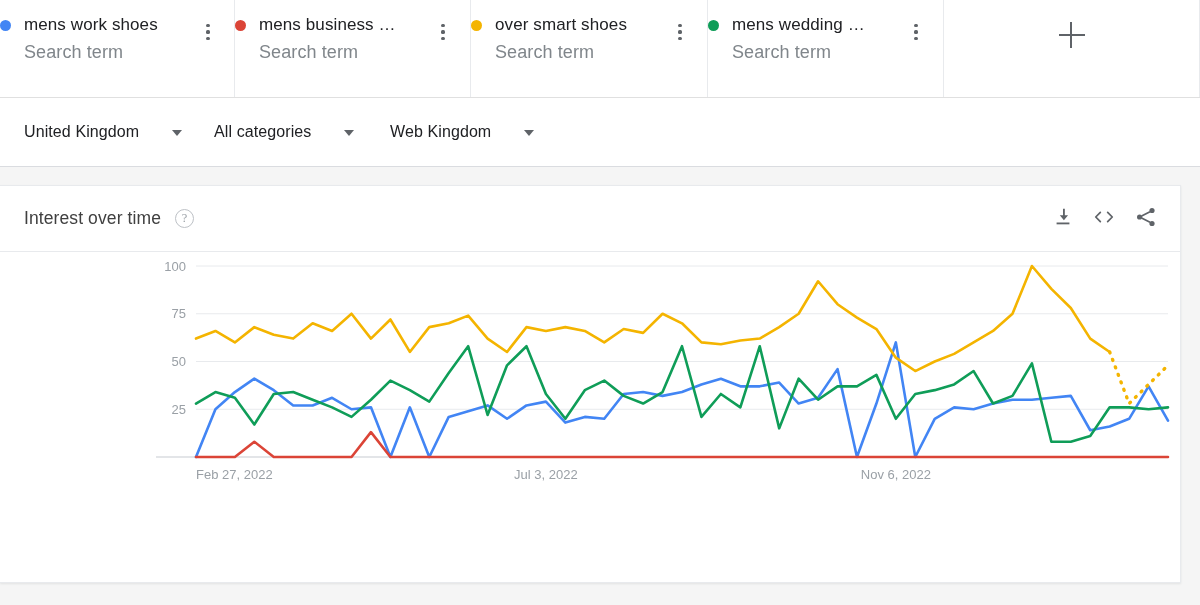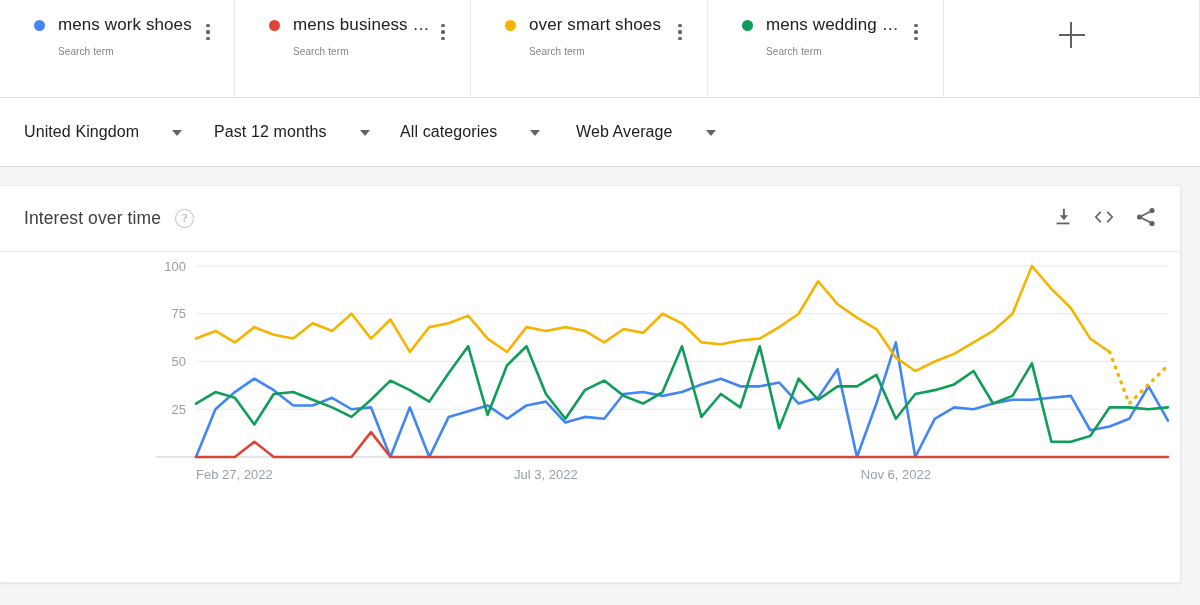--- a/index.html
+++ b/index.html
@@ -26,41 +26,41 @@
     position: relative;
     height: 97px;
     border-right: 1px solid #e8eaed;
     padding: 14px 0 0 0;
     flex: 0 0 auto;
     background: #fff;
   }
   .term-tab .inner {
     display: flex;
     align-items: flex-start;
-    padding-left: 34px;
+    padding-left: 0;
     padding-right: 8px;
   }
   .term-dot {
     width: 11px; height: 11px;
     border-radius: 50%;
     margin-top: 6px;
     flex: 0 0 auto;
   }
   .term-texts { margin-left: 13px; min-width: 0; }
   .term-title {
     font-size: 17px;
     color: #202124;
     line-height: 22px;
     white-space: nowrap;
     overflow: hidden;
     text-overflow: ellipsis;
     letter-spacing: 0.1px;
   }
   .term-sub {
-    font-size: 10px;
+    font-size: 18px;
     color: #80868b;
     line-height: 18px;
     margin-top: 7px;
     letter-spacing: 0.1px;
   }
   .kebab {
     position: absolute;
     top: 20px;
     width: 24px; height: 24px;
     display: flex; flex-direction: column;
@@ -276,30 +276,26 @@
   <div class="add-tab">
     <span class="plus-icon"></span>
   </div>
 </div>
 
 <div class="filters-bar">
   <div class="filter" style="width:190px">
     <span class="filter-label">United Kingdom</span>
     <span class="caret"></span>
   </div>
-  <div class="filter" style="width:186px">
-    <span class="filter-label">Past 12 months</span>
-    <span class="caret"></span>
-  </div>
   <div class="filter" style="width:176px">
     <span class="filter-label">All categories</span>
     <span class="caret"></span>
   </div>
   <div class="filter">
-    <span class="filter-label">Web Average</span>
+    <span class="filter-label">Web Kingdom</span>
     <span class="caret"></span>
   </div>
 </div>
 
 <div class="card">
   <div class="card-header">
     <span class="card-title">Interest over time</span>
     <span class="help-icon">?</span>
     <div class="header-actions">
       <span class="hicon">

